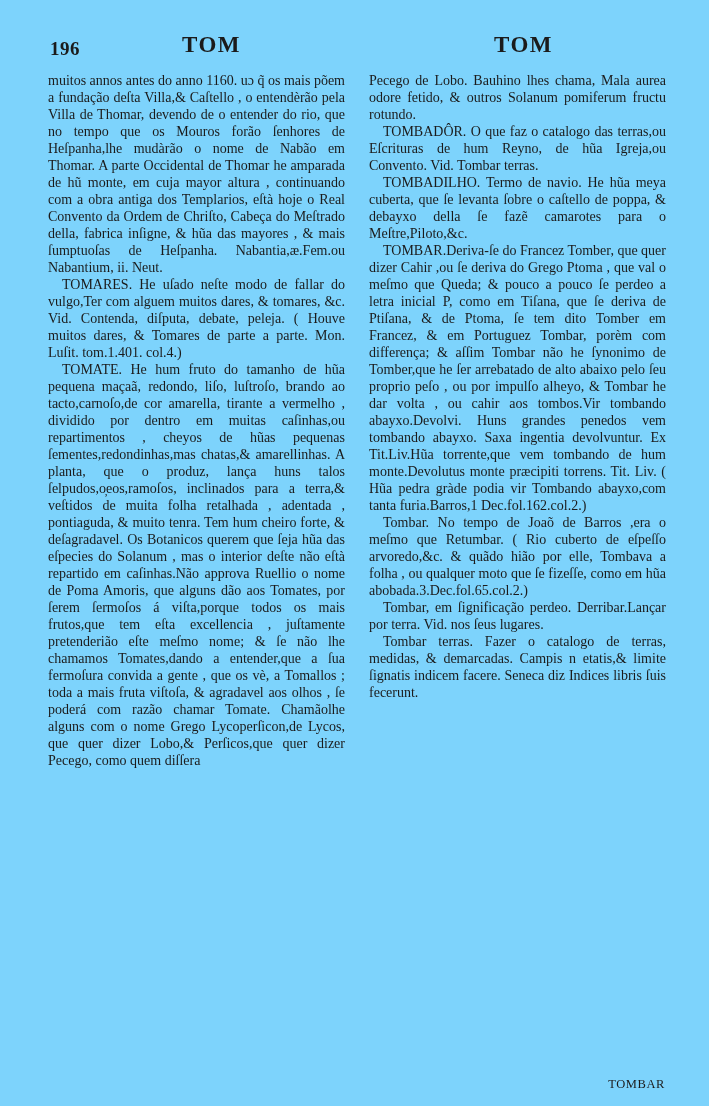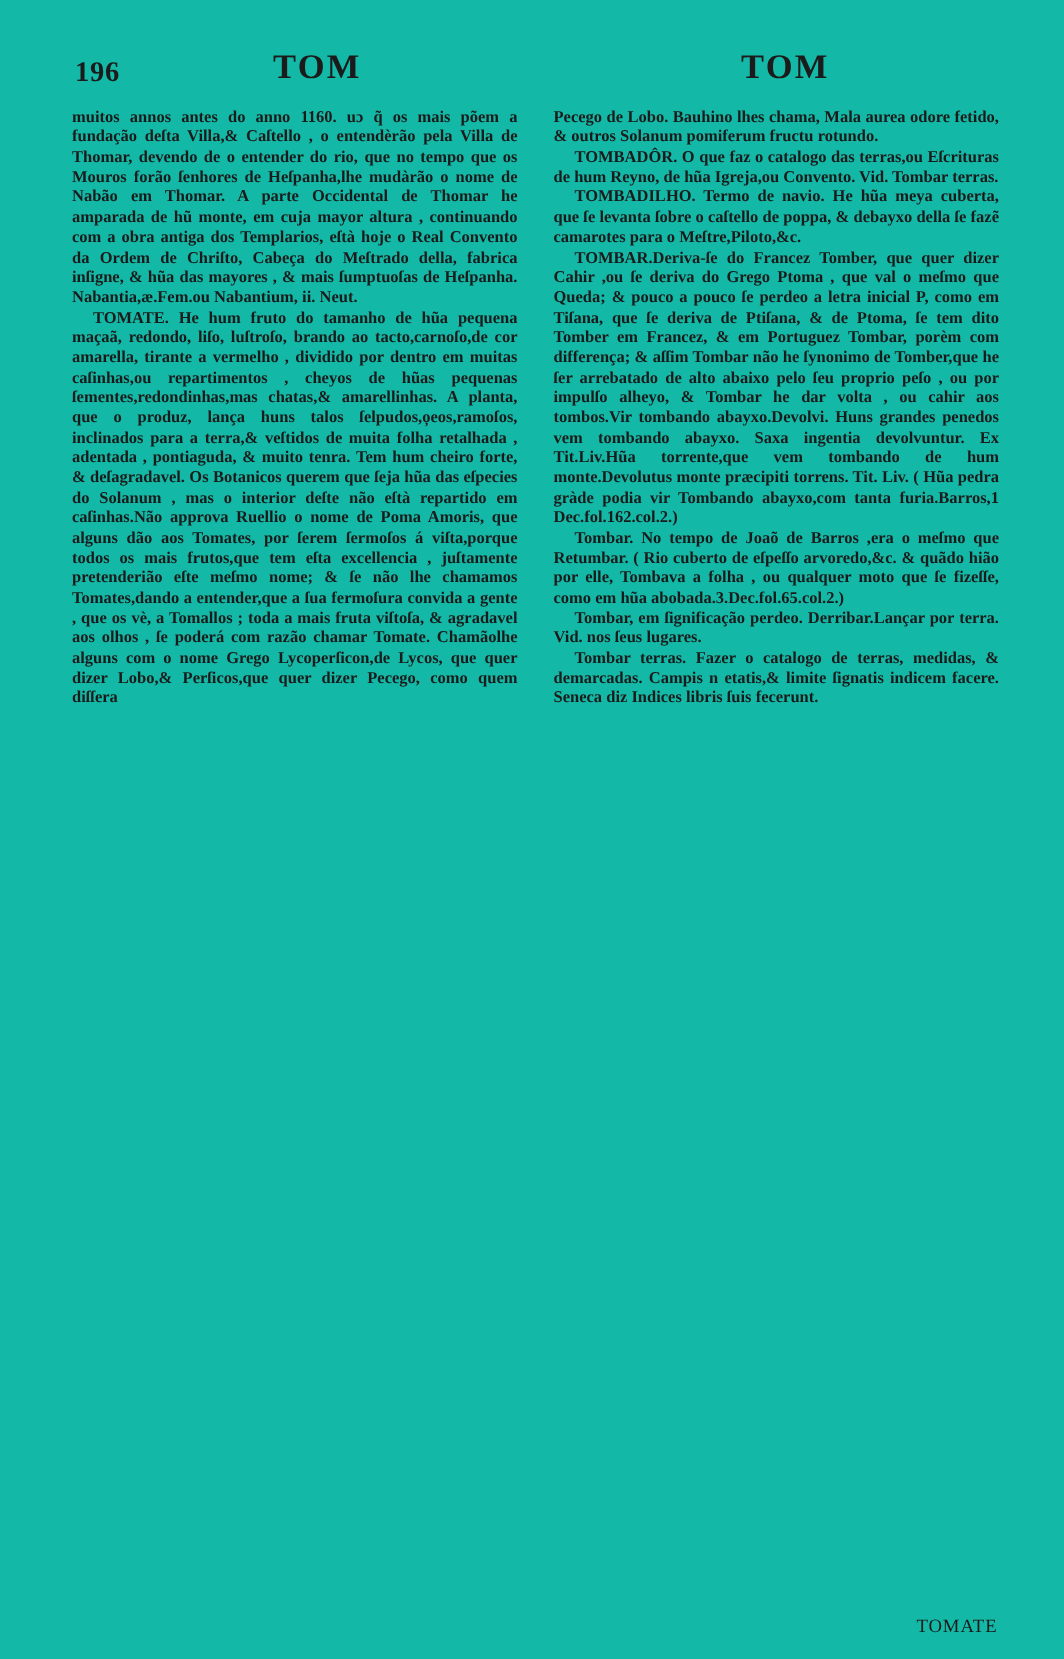--- a/index.html
+++ b/index.html
@@ -11,21 +11,21 @@
     width: 709px;
     height: 1106px;
     font-family: "Liberation Serif", serif;
     color: #1b1b1b;
     position: relative;
     overflow: hidden;
   }
   .page {
     position: absolute;
     inset: 0;
-    background: #14b8a6;
+    background: #7dd3fc;
   }
   .header {
     position: absolute;
     top: 32px;
     left: 46px;
     right: 40px;
     height: 34px;
   }
   .folio {
     position: absolute;
@@ -55,26 +55,25 @@
     position: absolute;
     top: 72px;
     left: 48px;
     width: 618px;
     height: 1010px;
     display: flex;
     gap: 24px;
   }
   .col {
     width: 297px;
-    font-size: 11px;
+    font-size: 14px;
     line-height: 1.215;
     text-align: justify;
     text-justify: inter-word;
     hyphens: none;
-    font-weight: bold;
   }
   .col p {
     margin: 0 0 0 0;
     text-indent: 14px;
   }
   .col p.noindent {
     text-indent: 0;
   }
   .catchword {
     position: absolute;
@@ -94,30 +93,31 @@
   <div class="header">
     <div class="folio">196</div>
     <div class="run-head-left">TOM</div>
     <div class="run-head-right">TOM</div>
   </div>
 
   <div class="columns">
 
     <div class="col">
       <p class="noindent">muitos annos antes do anno 1160. uɔ q̃ os mais põem a fundação deſta Villa,&amp; Caſtello , o entendèrão pela Villa de Thomar, devendo de o entender do rio, que no tempo que os Mouros forão ſenhores de Heſpanha,lhe mudàrão o nome de Nabão em Thomar. A parte Occidental de Thomar he amparada de hũ monte, em cuja mayor altura , continuando com a obra antiga dos Templarios, eſtà hoje o Real Convento da Ordem de Chriſto, Cabeça do Meſtrado della, fabrica inſigne, &amp; hũa das mayores , &amp; mais ſumptuoſas de Heſpanha. Nabantia,æ.Fem.ou Nabantium, ii. Neut.</p>
+      <p>TOMARES. He uſado neſte modo de fallar do vulgo,Ter com alguem muitos dares, &amp; tomares, &amp;c. Vid. Contenda, diſputa, debate, peleja. ( Houve muitos dares, &amp; Tomares de parte a parte. Mon. Luſit. tom.1.401. col.4.)</p>
       <p>TOMATE. He hum fruto do tamanho de hũa pequena maçaã, redondo, liſo, luſtroſo, brando ao tacto,carnoſo,de cor amarella, tirante a vermelho , dividido por dentro em muitas caſinhas,ou repartimentos , cheyos de hũas pequenas ſementes,redondinhas,mas chatas,&amp; amarellinhas. A planta, que o produz, lança huns talos ſelpudos,o̦eos,ramoſos, inclinados para a terra,&amp; veſtidos de muita folha retalhada , adentada , pontiaguda, &amp; muito tenra. Tem hum cheiro forte, &amp; deſagradavel. Os Botanicos querem que ſeja hũa das eſpecies do Solanum , mas o interior deſte não eſtà repartido em caſinhas.Não approva Ruellio o nome de Poma Amoris, que alguns dão aos Tomates, por ſerem ſermoſos á viſta,porque todos os mais frutos,que tem eſta excellencia , juſtamente pretenderião eſte meſmo nome; &amp; ſe não lhe chamamos Tomates,dando a entender,que a ſua fermoſura convida a gente , que os vè, a Tomallos ; toda a mais fruta viſtoſa, &amp; agradavel aos olhos , ſe poderá com razão chamar Tomate. Chamãolhe alguns com o nome Grego Lycoperſicon,de Lycos, que quer dizer Lobo,&amp; Perſicos,que quer dizer Pecego, como quem diſſera</p>
     </div>
 
     <div class="col">
       <p class="noindent">Pecego de Lobo. Bauhino lhes chama, Mala aurea odore fetido, &amp; outros Solanum pomiferum fructu rotundo.</p>
       <p>TOMBADÔR. O que faz o catalogo das terras,ou Eſcrituras de hum Reyno, de hũa Igreja,ou Convento. Vid. Tombar terras.</p>
       <p>TOMBADILHO. Termo de navio. He hũa meya cuberta, que ſe levanta ſobre o caſtello de poppa, &amp; debayxo della ſe fazẽ camarotes para o Meſtre,Piloto,&amp;c.</p>
       <p>TOMBAR.Deriva-ſe do Francez Tomber, que quer dizer Cahir ,ou ſe deriva do Grego Ptoma , que val o meſmo que Queda; &amp; pouco a pouco ſe perdeo a letra inicial P, como em Tiſana, que ſe deriva de Ptiſana, &amp; de Ptoma, ſe tem dito Tomber em Francez, &amp; em Portuguez Tombar, porèm com differença; &amp; aſſim Tombar não he ſynonimo de Tomber,que he ſer arrebatado de alto abaixo pelo ſeu proprio peſo , ou por impulſo alheyo, &amp; Tombar he dar volta , ou cahir aos tombos.Vir tombando abayxo.Devolvi. Huns grandes penedos vem tombando abayxo. Saxa ingentia devolvuntur. Ex Tit.Liv.Hũa torrente,que vem tombando de hum monte.Devolutus monte præcipiti torrens. Tit. Liv. ( Hũa pedra gràde podia vir Tombando abayxo,com tanta furia.Barros,1 Dec.fol.162.col.2.)</p>
       <p>Tombar. No tempo de Joaõ de Barros ,era o meſmo que Retumbar. ( Rio cuberto de eſpeſſo arvoredo,&amp;c. &amp; quãdo hião por elle, Tombava a folha , ou qualquer moto que ſe fizeſſe, como em hũa abobada.3.Dec.fol.65.col.2.)</p>
       <p>Tombar, em ſignificação perdeo. Derribar.Lançar por terra. Vid. nos ſeus lugares.</p>
       <p>Tombar terras. Fazer o catalogo de terras, medidas, &amp; demarcadas. Campis n etatis,&amp; limite ſignatis indicem facere. Seneca diz Indices libris ſuis fecerunt.</p>
     </div>
 
   </div>
 
-  <div class="catchword">TOMATE</div>
+  <div class="catchword">TOMBAR</div>
 
 </div>
 
 </body></html>

